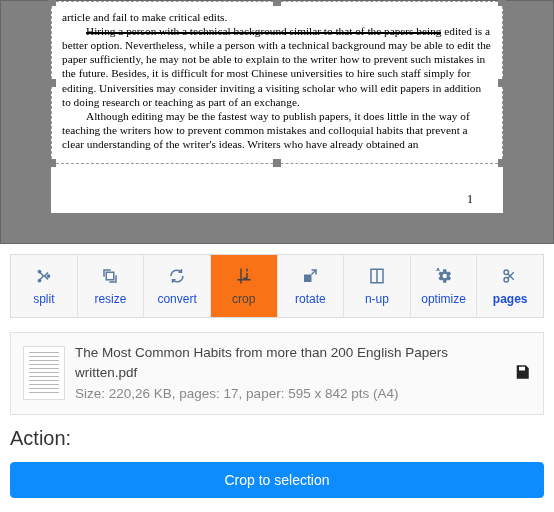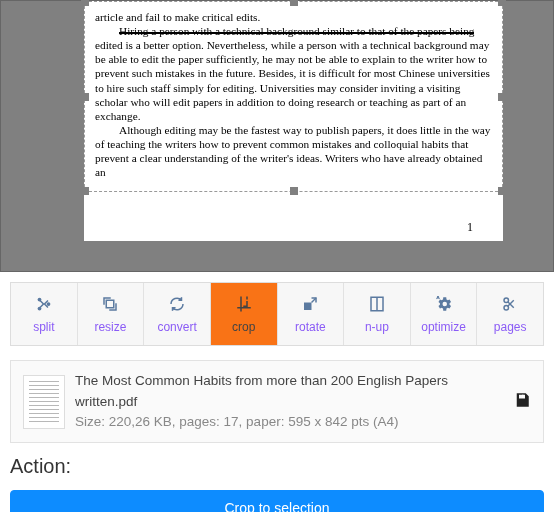--- a/index.html
+++ b/index.html
@@ -1,30 +1,30 @@
 <!DOCTYPE html>
 <html><head>
 <meta charset="utf-8">
 <style>
   * { box-sizing: border-box; margin: 0; padding: 0; }
   body { font-family: -apple-system, "Segoe UI", Arial, sans-serif; font-size: 14px; color: #333; width: 554px; background: #fff; }
   .viewer { background: #808080; padding: 0 50px 30px 50px; border: 1px solid #666; }
-  .page-wrap { position: relative; background: #fff; padding: 0; margin-left: 33px; }
+  .page-wrap { position: relative; background: #fff; padding: 0; }
   .selection-overlay { position: relative; border: 1px dashed #999; background: #fff; padding: 8px 10px 12px 10px; }
   .tog { position: absolute; width: 8px; height: 8px; background: #808080; }
   .tnw { top: -4px; left: -4px; } .tn { top: -4px; left: 50%; margin-left: -4px; } .tne { top: -4px; right: -4px; }
   .tw { top: 50%; left: -4px; margin-top: -4px; } .te { top: 50%; right: -4px; margin-top: -4px; }
   .tsw { bottom: -4px; left: -4px; } .ts { bottom: -4px; left: 50%; margin-left: -4px; } .tse { bottom: -4px; right: -4px; }
   .doc-text { font-family: "Times New Roman", Times, serif; font-size: 11.3px; line-height: 1.25; color: #000; }
   .doc-text p { margin: 0; }
   .doc-text .indent { text-indent: 24px; }
   .page-number { text-align: right; font-family: "Times New Roman", serif; font-size: 12px; color: #000; padding: 28px 30px 6px 0; }
   .toolbar { display: flex; border: 1px solid #ddd; background: #f7f7f7; margin-top: 10px; }
-  .tool { flex: 1; height: 62px; display: flex; flex-direction: column; align-items: center; justify-content: center; gap: 4px; color: #8b5cf6; font-size: 12px; border-right: 1px solid #e2e2e2; cursor: pointer; background: #f7f7f7; }
-  .tool:last-child { border-right: none; }
+  .tool { flex: 1; height: 62px; display: flex; flex-direction: column; align-items: center; justify-content: center; gap: 4px; color: #1d4ed8; font-size: 12px; border-right: 1px solid #e2e2e2; cursor: pointer; background: #f7f7f7; }
+  .tool:last-child { border-right: none; font-weight: bold; }
   .tool.active { background: #f97316; color: #444; }
   .tool svg { width: 18px; height: 18px; }
   .file-box { margin-top: 14px; border: 1px solid #e2e2e2; background: #fafafa; padding: 10px 12px; display: flex; align-items: center; gap: 10px; }
   .thumb { width: 42px; height: 54px; background: #fff; border: 1px solid #ddd; display: flex; align-items: center; justify-content: center; }
   .thumb-inner { width: 30px; height: 42px; background: repeating-linear-gradient(to bottom, #888 0 1px, #fff 1px 4px); opacity: .6; }
   .file-info { flex: 1; font-size: 13.5px; color: #555; line-height: 1.5; }
   .file-name { color: #444; }
   .file-meta { color: #888; }
   .save-icon svg { width: 18px; height: 18px; }
   .action-label { font-size: 20px; color: #333; margin: 12px 0 12px 0; font-weight: 400; }

